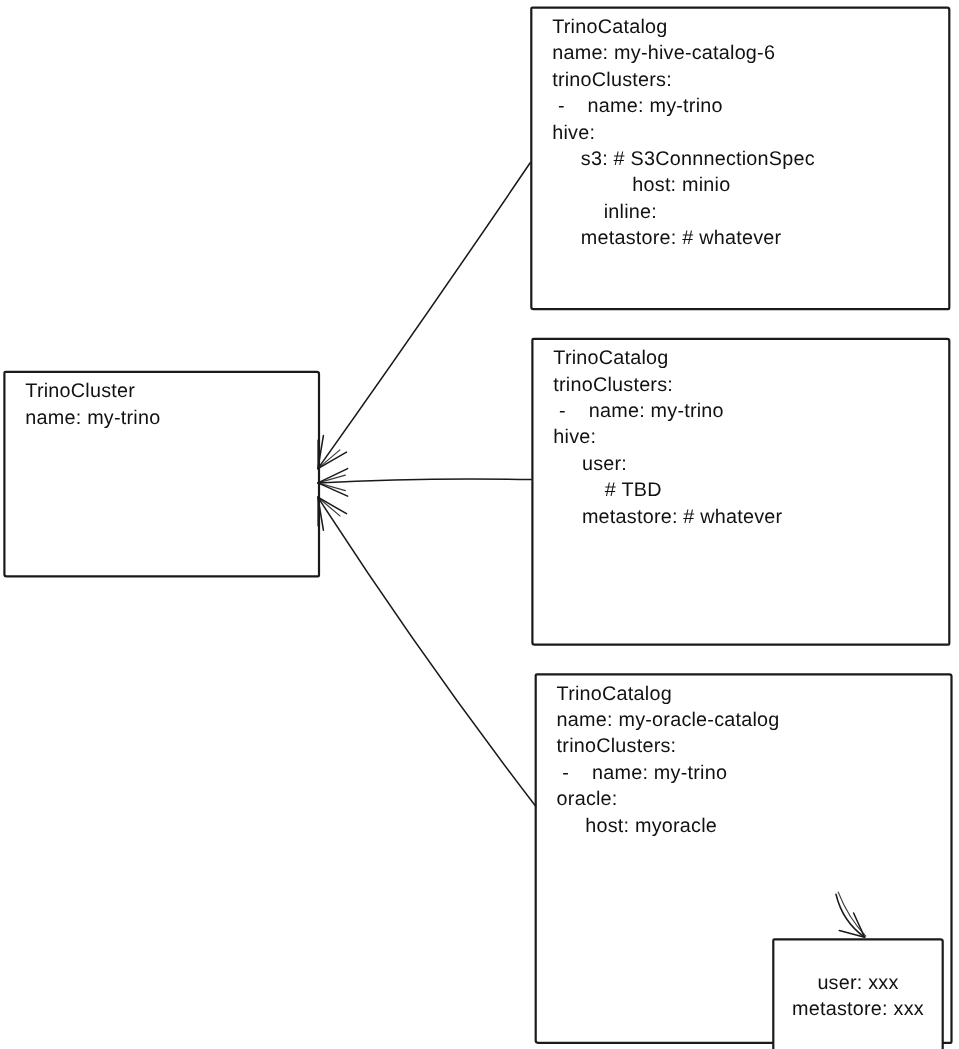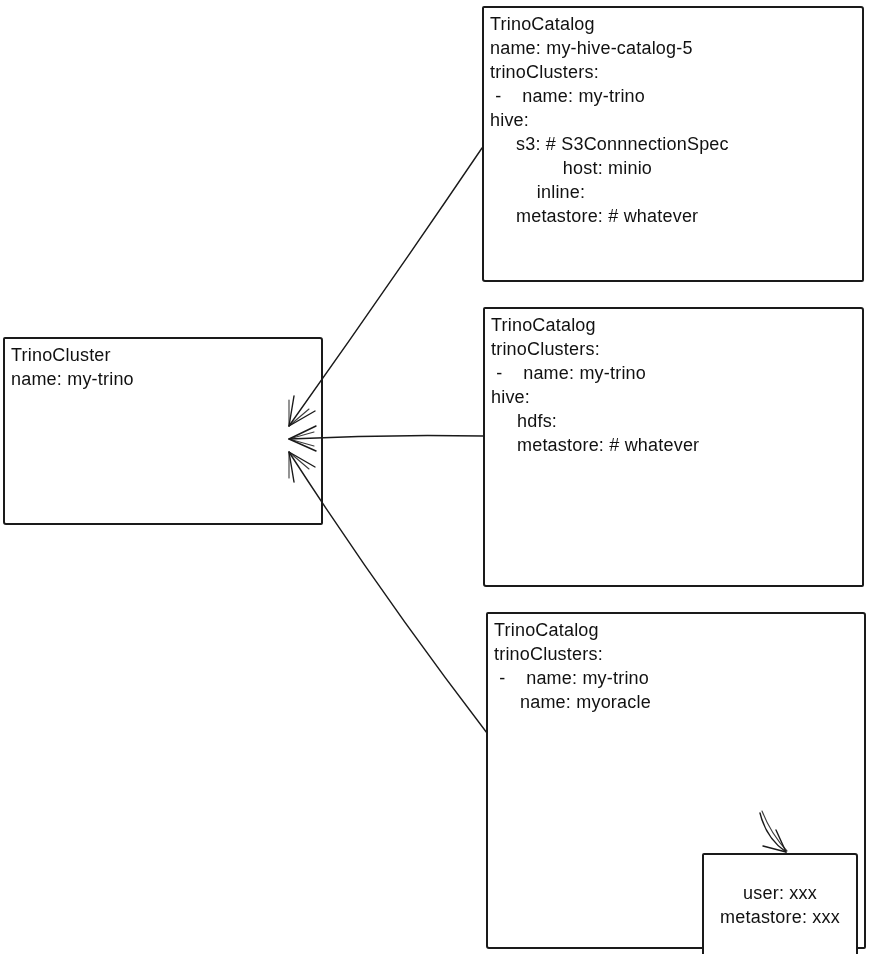--- a/index.html
+++ b/index.html
@@ -19,23 +19,23 @@
   .box {
     position: absolute;
     box-sizing: border-box;
     border: 2px solid #1a1a1a;
     border-radius: 2px 3px 2px 3px;
     background: #ffffff;
     font-size: 18px;
     line-height: 24px;
     letter-spacing: 0.2px;
   }
-  .yaml-box { padding: 4px 6px 0 6px; }
+  .yaml-box { padding: 4px 6px 0 18px; }
   .yline { white-space: pre; }
-  .cluster-box  { left: 3px;   top: 337px; width: 320px; height: 188px; }
+  .cluster-box  { left: 3px;   top: 337px; width: 288px; height: 188px; }
   .catalog-1    { left: 482px; top: 6px;   width: 382px; height: 276px; }
   .catalog-2    { left: 483px; top: 307px; width: 381px; height: 280px; }
   .catalog-3    { left: 486px; top: 612px; width: 380px; height: 337px; }
   .creds-box {
     left: 214px; top: 239px; width: 156px; height: 104px;
     display: flex; flex-direction: column;
     align-items: center; justify-content: center;
     text-align: center;
   }
   svg.connectors {
@@ -60,44 +60,47 @@
 
 <div id="canvas">
 
   <div class="box yaml-box cluster-box">
     <div class="yline">TrinoCluster</div>
     <div class="yline">name: my-trino</div>
   </div>
 
   <div class="box yaml-box catalog-1">
     <div class="yline">TrinoCatalog</div>
-    <div class="yline">name: my-hive-catalog-5</div>
+    <div class="yline">name: my-hive-catalog-6</div>
     <div class="yline">trinoClusters:</div>
     <div class="yline"> -    name: my-trino</div>
     <div class="yline">hive:</div>
     <div class="yline">     s3: # S3ConnnectionSpec</div>
     <div class="yline">              host: minio</div>
     <div class="yline">         inline:</div>
     <div class="yline">     metastore: # whatever</div>
   </div>
 
   <div class="box yaml-box catalog-2">
     <div class="yline">TrinoCatalog</div>
     <div class="yline">trinoClusters:</div>
     <div class="yline"> -    name: my-trino</div>
     <div class="yline">hive:</div>
-    <div class="yline">     hdfs:</div>
+    <div class="yline">     user:</div>
+    <div class="yline">         # TBD</div>
     <div class="yline">     metastore: # whatever</div>
   </div>
 
   <div class="box yaml-box catalog-3">
     <div class="yline">TrinoCatalog</div>
+    <div class="yline">name: my-oracle-catalog</div>
     <div class="yline">trinoClusters:</div>
     <div class="yline"> -    name: my-trino</div>
-    <div class="yline">     name: myoracle</div>
+    <div class="yline">oracle:</div>
+    <div class="yline">     host: myoracle</div>
 
     <div class="box creds-box">
       <div class="yline">user: xxx</div>
       <div class="yline">metastore: xxx</div>
     </div>
   </div>
 
   <svg class="connectors" viewBox="0 0 872 954" xmlns="http://www.w3.org/2000/svg">
     <g>
       <path d="M482,148 Q385,291 289,426"></path>

